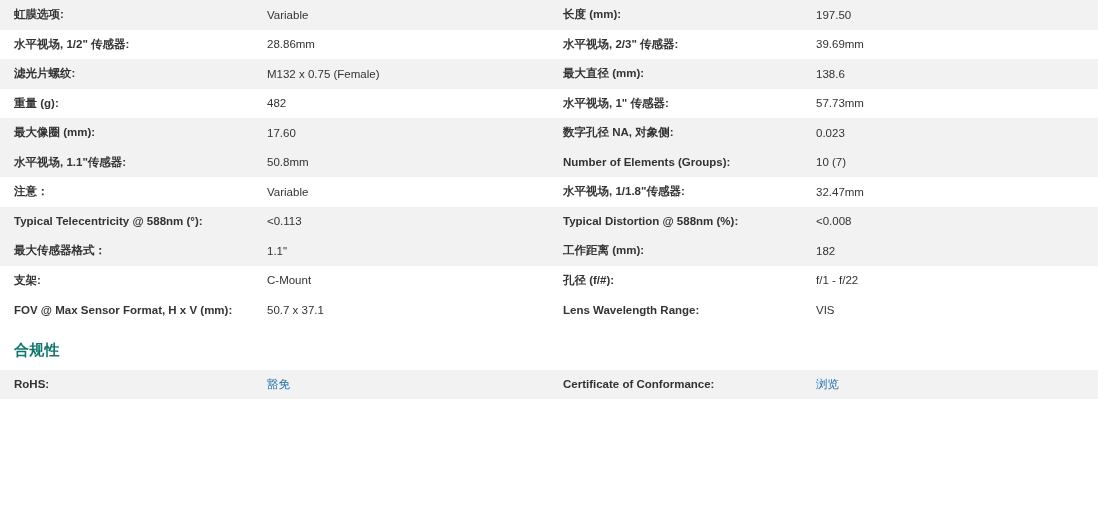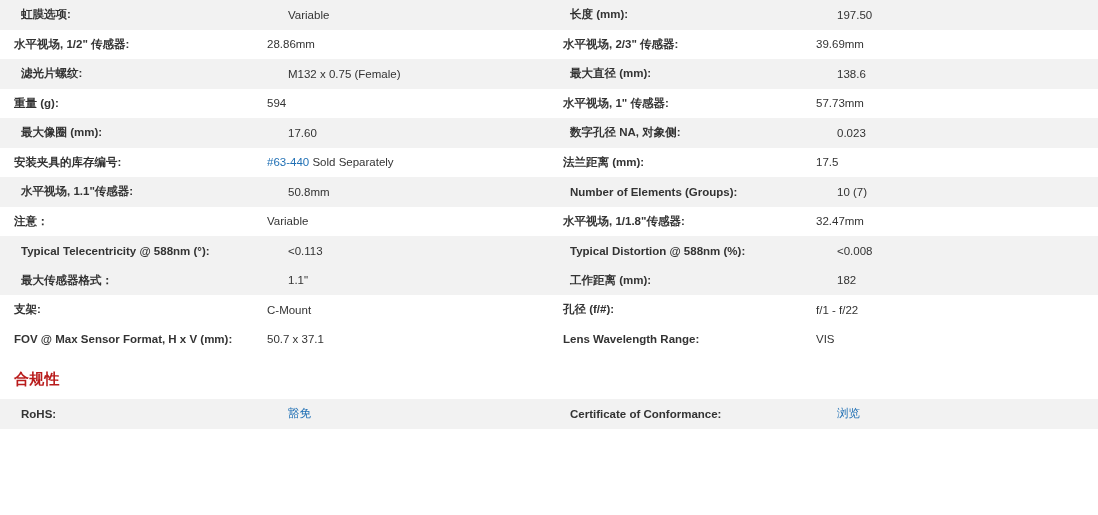--- a/index.html
+++ b/index.html
@@ -15,21 +15,20 @@
     font-size: 12px;
     overflow: hidden;
   }
   .spec-table {
     width: 1098px;
     border-collapse: collapse;
     table-layout: fixed;
   }
   .spec-table tr.odd td {
     background: #f2f2f2;
-    padding-left: 21px;
   }
   .spec-table tr.even td {
     background: #ffffff;
   }
   .spec-table td {
     padding: 0;
     height: 29.5px;
     vertical-align: middle;
   }
   td.label {
@@ -51,21 +50,21 @@
     color: #1f6fb4;
     text-decoration: none;
     cursor: pointer;
   }
   .value-inline {
     display: inline;
   }
   .section-title {
     font-size: 15px;
     font-weight: bold;
-    color: #b91c1c;
+    color: #0f766e;
     padding: 16px 4px 10px 14px;
     letter-spacing: 0.2px;
   }
   .compliance-table td.label { width: 267px; }
   .compliance-table td.value { width: 282px; }
 </style>
 </head>
 <body>
 
 <table class="spec-table">
@@ -83,35 +82,29 @@
       <td class="value">39.69mm</td>
     </tr>
     <tr class="odd">
       <td class="label">滤光片螺纹:</td>
       <td class="value">M132 x 0.75 (Female)</td>
       <td class="label">最大直径 (mm):</td>
       <td class="value">138.6</td>
     </tr>
     <tr class="even">
       <td class="label">重量 (g):</td>
-      <td class="value">594</td>
+      <td class="value">482</td>
       <td class="label">水平视场, 1" 传感器:</td>
       <td class="value">57.73mm</td>
     </tr>
     <tr class="odd">
       <td class="label">最大像圈 (mm):</td>
       <td class="value">17.60</td>
       <td class="label">数字孔径 NA, 对象侧:</td>
       <td class="value">0.023</td>
-    </tr>
-    <tr class="even">
-      <td class="label">安装夹具的库存编号:</td>
-      <td class="value"><a class="link value-inline" href="#">#63-440</a><span class="value-inline"> Sold Separately</span></td>
-      <td class="label">法兰距离 (mm):</td>
-      <td class="value">17.5</td>
     </tr>
     <tr class="odd">
       <td class="label">水平视场, 1.1"传感器:</td>
       <td class="value">50.8mm</td>
       <td class="label">Number of Elements (Groups):</td>
       <td class="value">10 (7)</td>
     </tr>
     <tr class="even">
       <td class="label">注意：</td>
       <td class="value">Variable</td>

